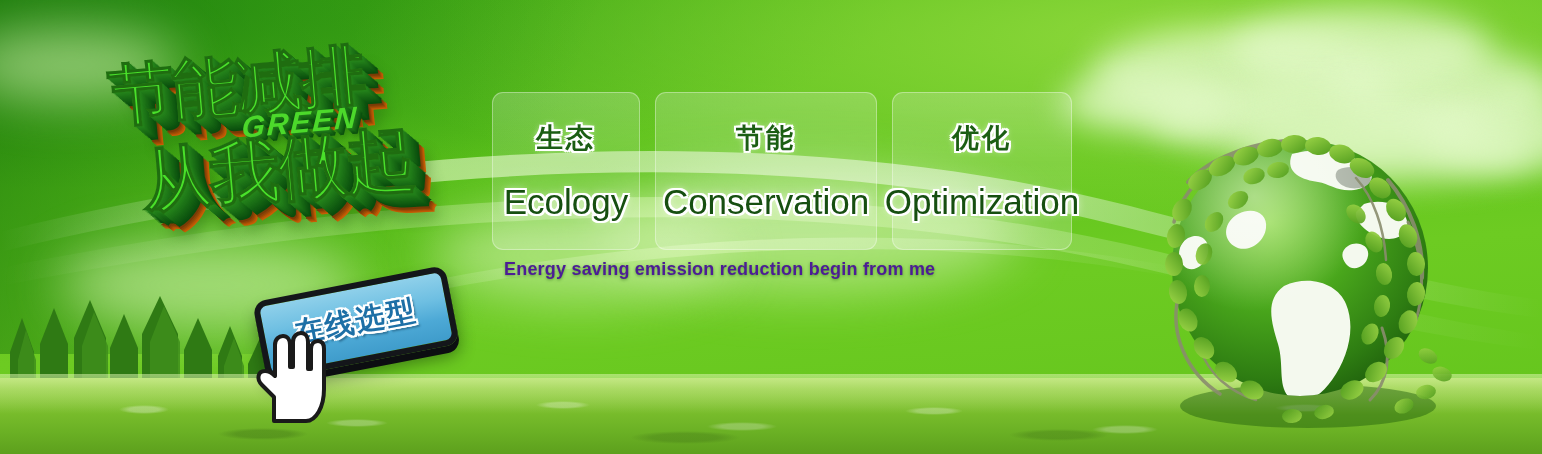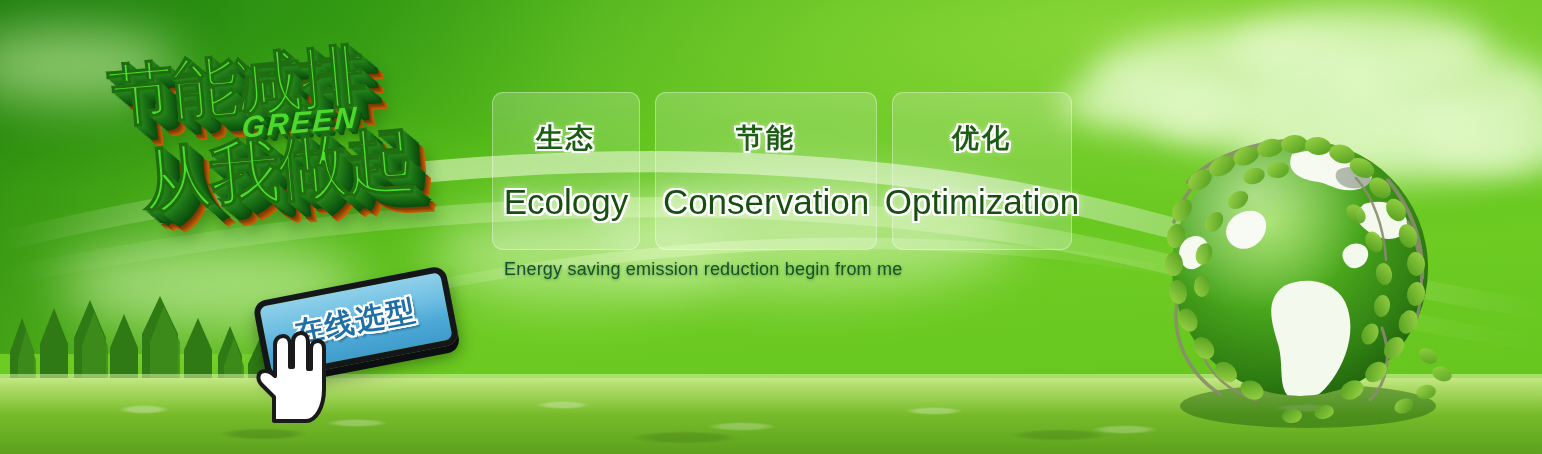--- a/index.html
+++ b/index.html
@@ -173,24 +173,25 @@
     color:#164f10;
     white-space:nowrap;
     text-shadow:
       -2px -2px 0 #fff,2px -2px 0 #fff,-2px 2px 0 #fff,2px 2px 0 #fff,
       0 -2px 0 #fff,0 2px 0 #fff,-2px 0 0 #fff,2px 0 0 #fff,
       0 0 8px rgba(255,255,255,.9);
   }
 
   .tagline{
     position:absolute;left:504px;top:259px;
-    font-size:18px;color:#14532d;
+    font-size:18px;color:#4c1d95;
     letter-spacing:.2px;
     text-shadow:0 1px 3px rgba(30,90,10,.5);
     white-space:nowrap;
+    font-weight:bold;
   }
 
   
   .globe-wrap{position:absolute;left:1142px;top:118px;width:320px;height:320px;}
 </style>
 </head>
 <body>
 
 <div class="banner">
 

